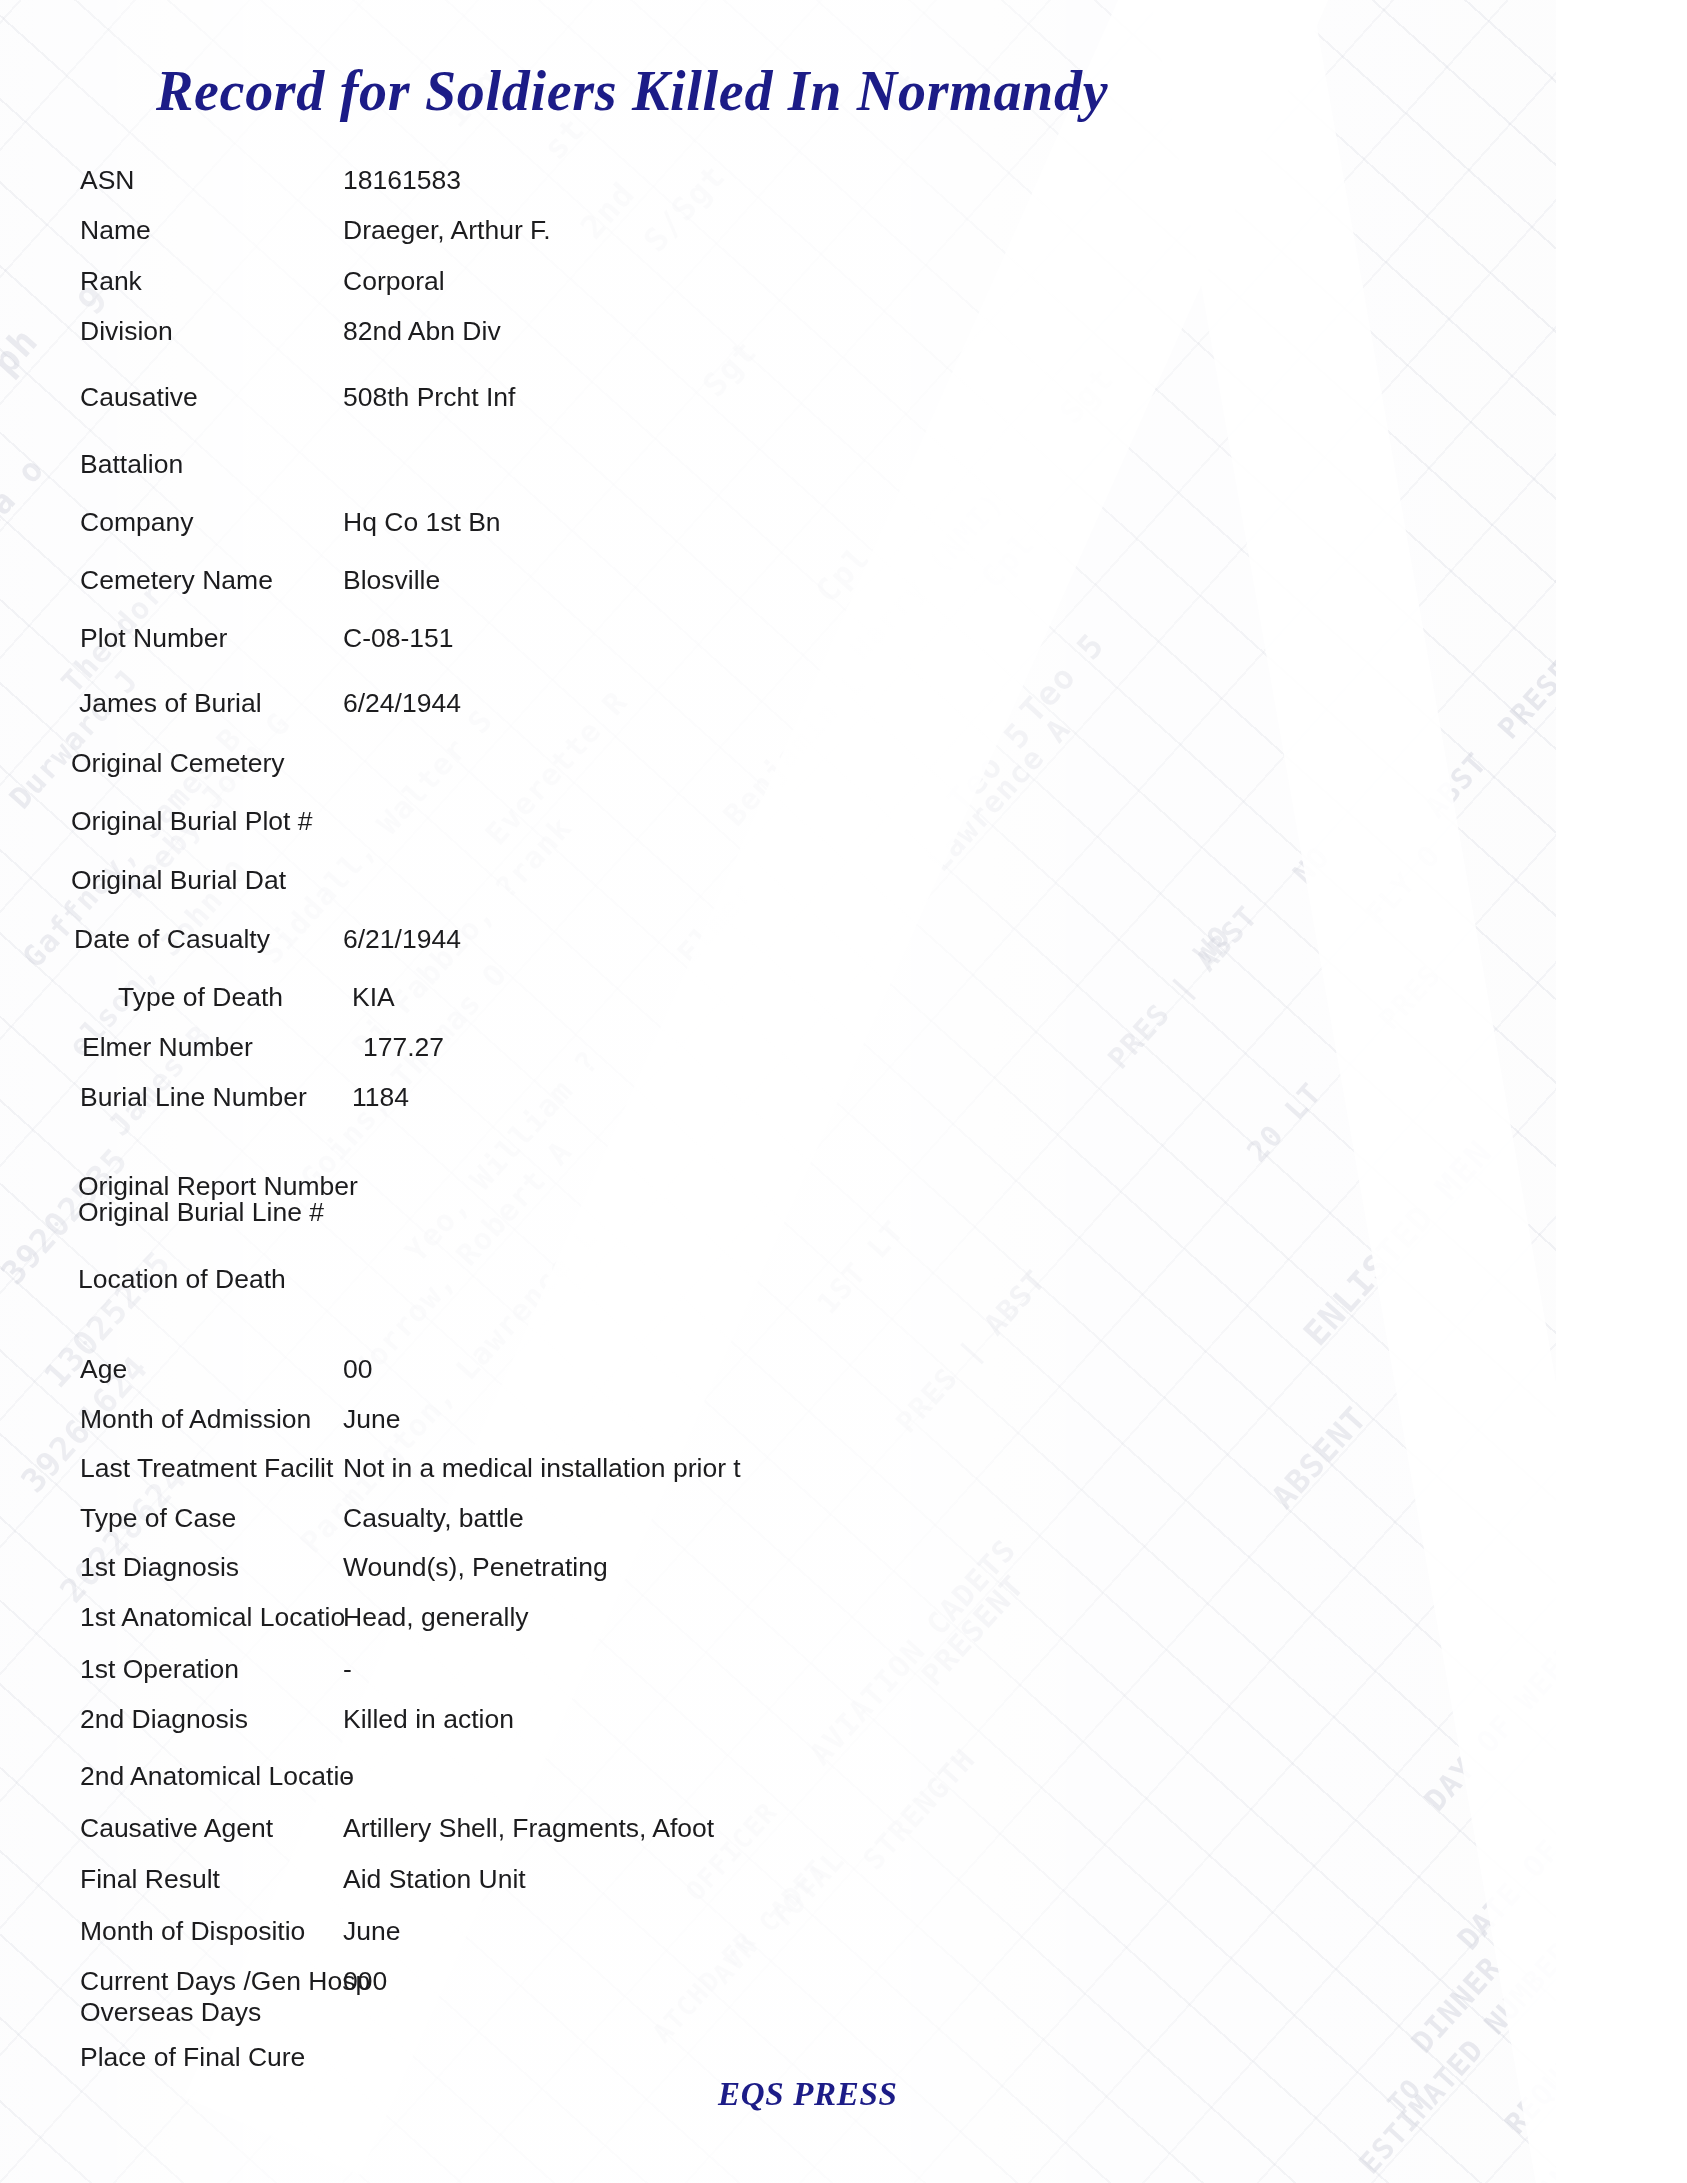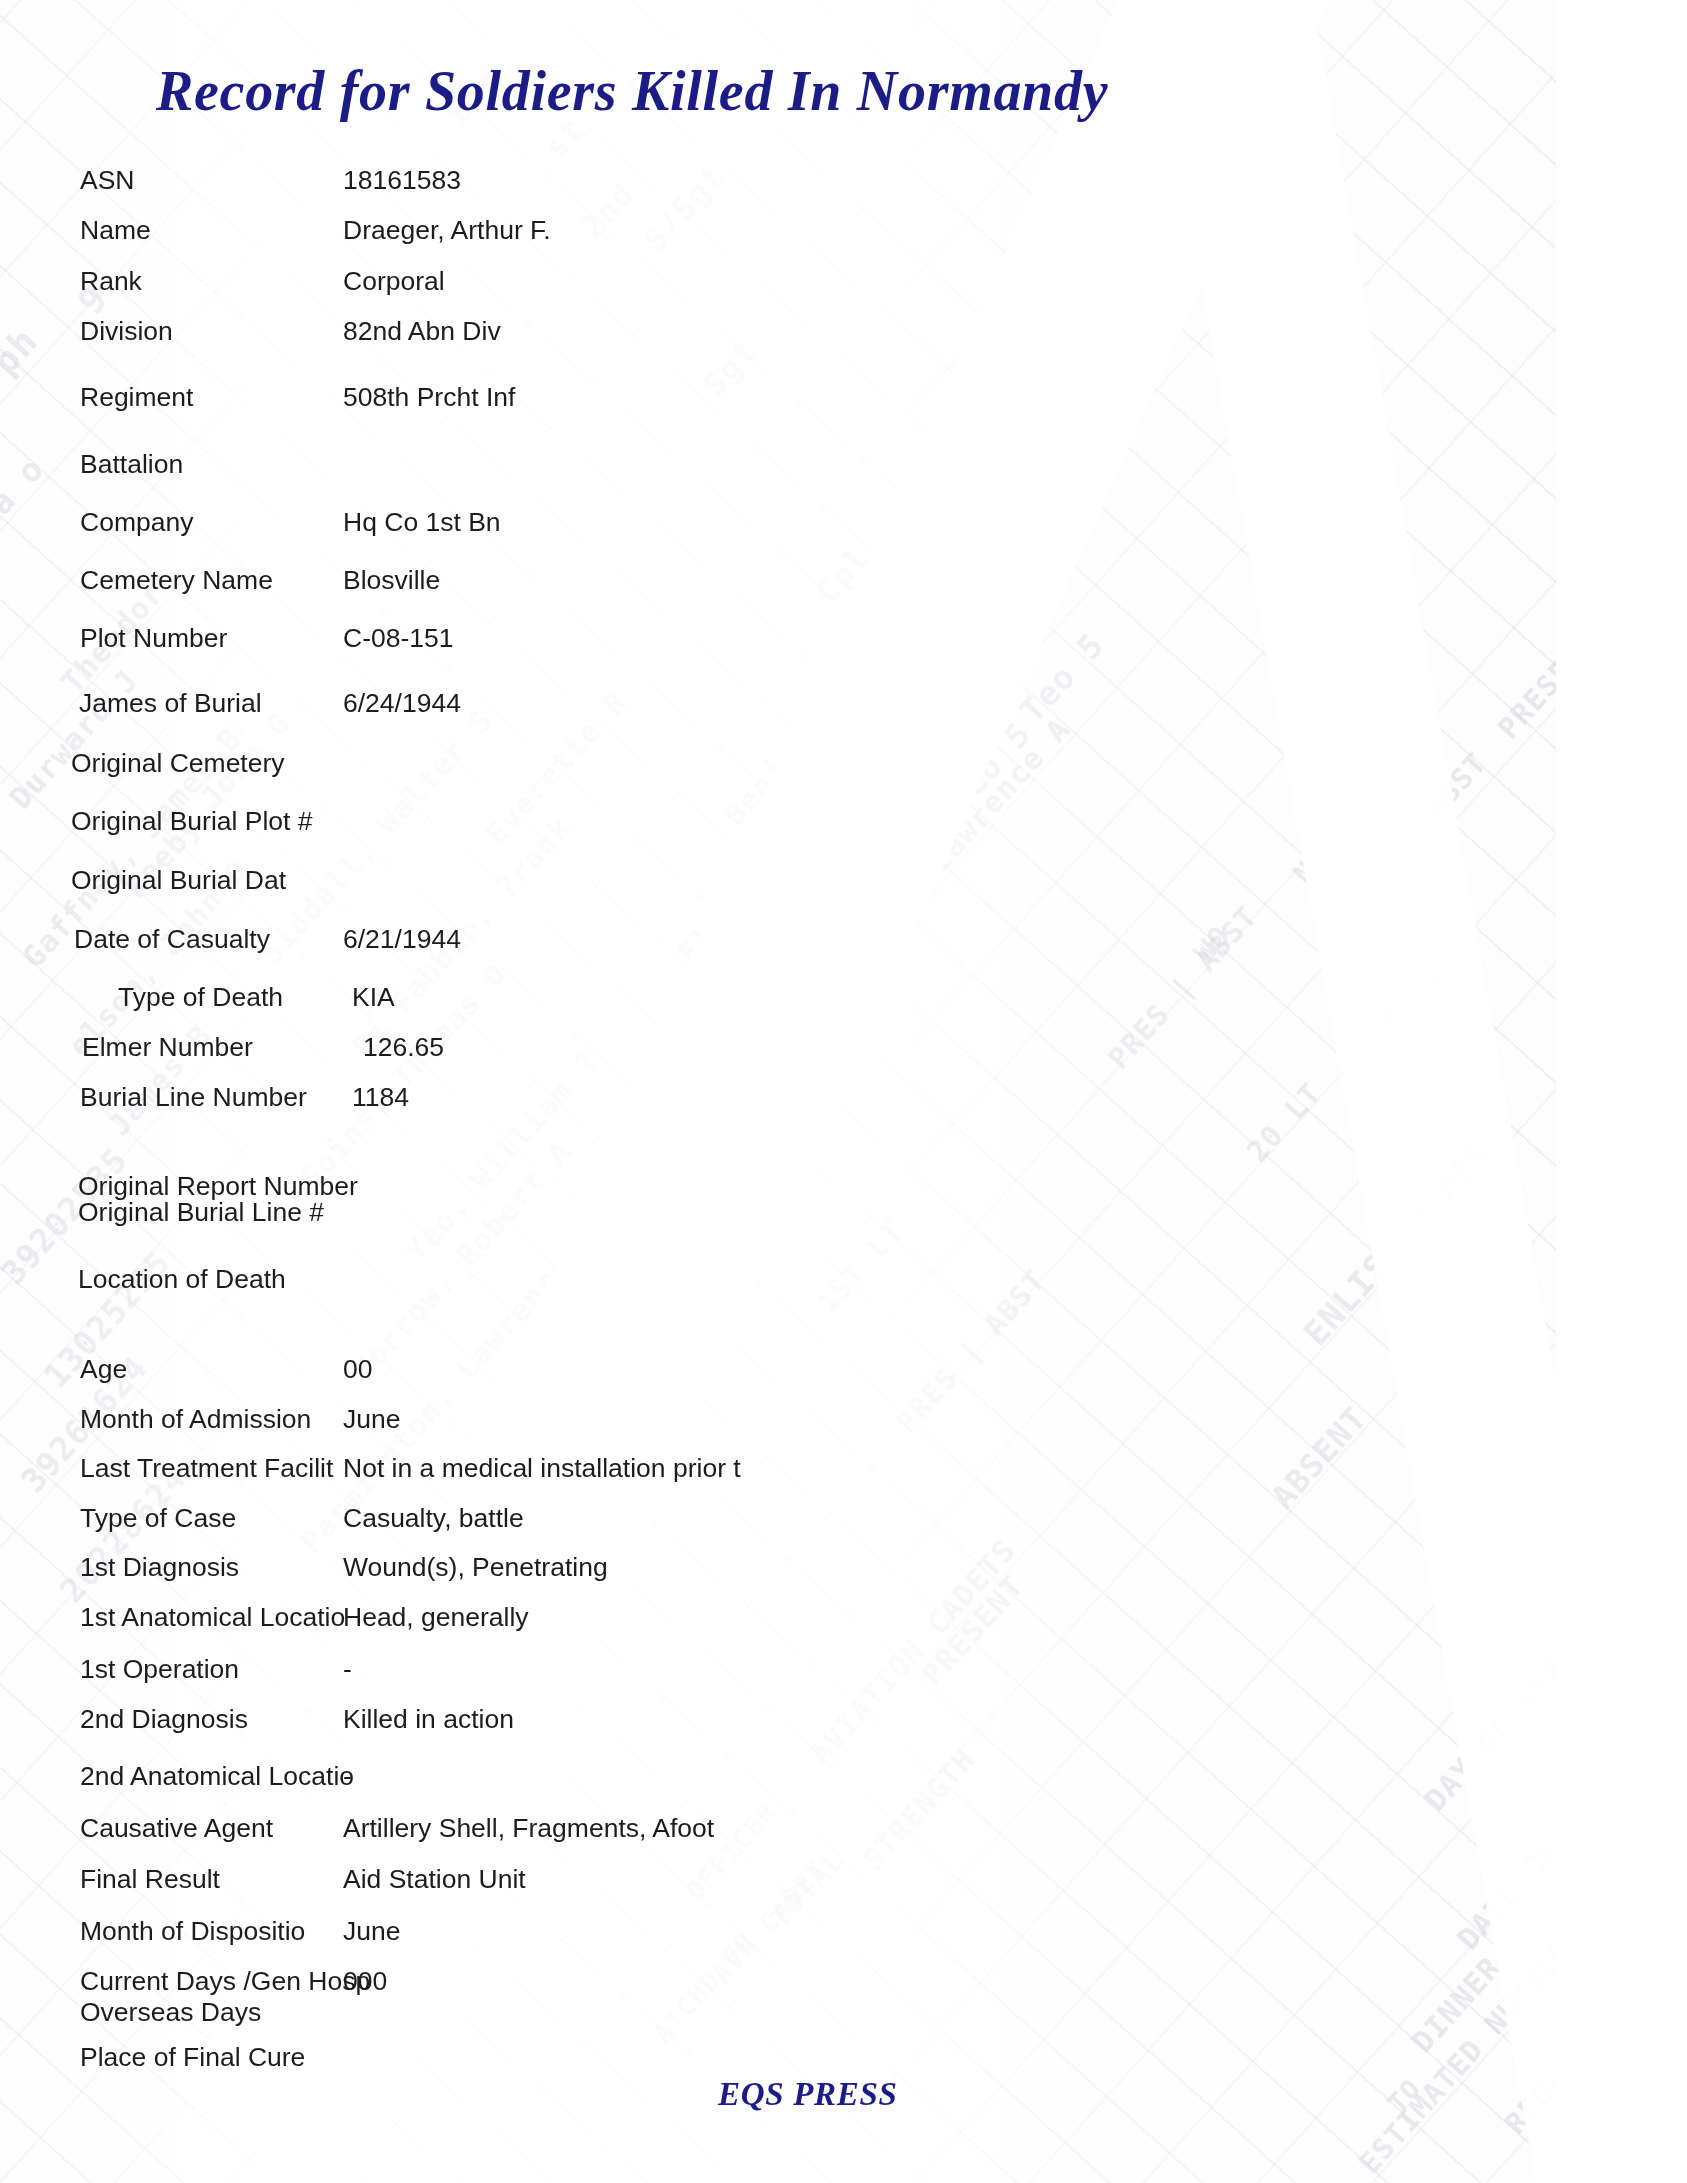--- a/index.html
+++ b/index.html
@@ -138,21 +138,21 @@
       </div>
       <div class="row" style="top: 266px;">
         <span class="flabel" style="left: 80px;">Rank</span>
         <span class="fvalue" style="left: 343px;">Corporal</span>
       </div>
       <div class="row" style="top: 316px;">
         <span class="flabel" style="left: 80px;">Division</span>
         <span class="fvalue" style="left: 343px;">82nd Abn Div</span>
       </div>
       <div class="row" style="top: 382px;">
-        <span class="flabel" style="left: 80px;">Regiment</span>
+        <span class="flabel" style="left: 80px;">Causative</span>
         <span class="fvalue" style="left: 343px;">508th Prcht Inf</span>
       </div>
       <div class="row" style="top: 449px;">
         <span class="flabel" style="left: 80px;">Battalion</span>
       </div>
       <div class="row" style="top: 507px;">
         <span class="flabel" style="left: 80px;">Company</span>
         <span class="fvalue" style="left: 343px;">Hq Co 1st Bn</span>
       </div>
       <div class="row" style="top: 565px;">
@@ -179,21 +179,21 @@
       <div class="row" style="top: 924px;">
         <span class="flabel" style="left: 74px;">Date of Casualty</span>
         <span class="fvalue" style="left: 343px;">6/21/1944</span>
       </div>
       <div class="row" style="top: 982px;">
         <span class="flabel" style="left: 82px; margin-left: 36px;">Type of Death</span>
         <span class="fvalue" style="left: 352px;">KIA</span>
       </div>
       <div class="row" style="top: 1032px;">
         <span class="flabel" style="left: 82px;">Elmer Number</span>
-        <span class="fvalue" style="left: 363px;">126.65</span>
+        <span class="fvalue" style="left: 363px;">177.27</span>
       </div>
       <div class="row" style="top: 1082px;">
         <span class="flabel" style="left: 80px;">Burial Line Number</span>
         <span class="fvalue" style="left: 352px;">1184</span>
       </div>
       <div class="row" style="top: 1139px;">
         <span class="flabel" style="left: 78px; margin-top: 32px;">Original Report Number</span>
       </div>
       <div class="row" style="top: 1197px;">
         <span class="flabel" style="left: 78px;">Original Burial Line #</span>

